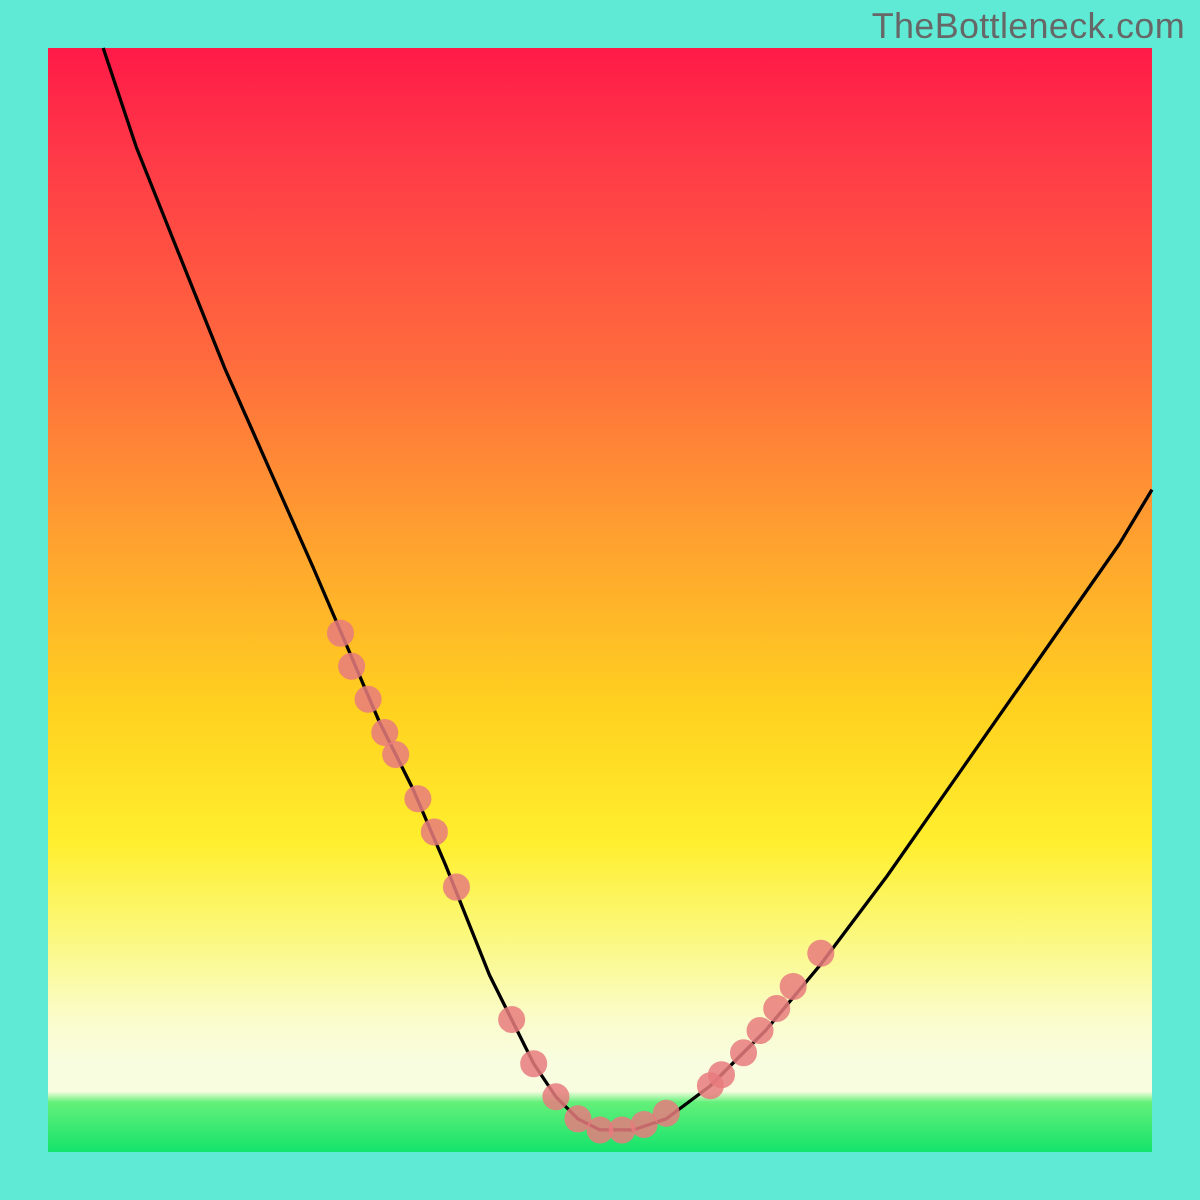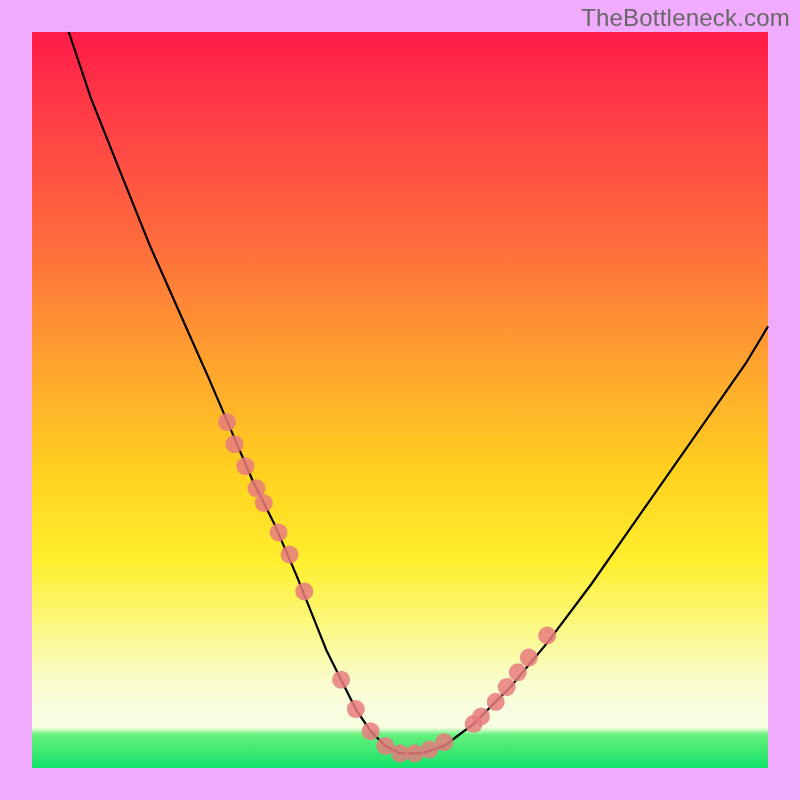--- a/index.html
+++ b/index.html
@@ -10,21 +10,21 @@
     overflow: hidden;
     background: #000;
     font-family: Arial, Helvetica, sans-serif;
   }
   .frame {
     position: absolute;
     top: 0;
     left: 0;
     width: 800px;
     height: 800px;
-    background: #f0abfc;
+    background: #5eead4;
   }
   .plot {
     position: absolute;
     top: 32px;
     left: 32px;
     width: 736px;
     height: 736px;
     
     background: linear-gradient(
       to bottom,

